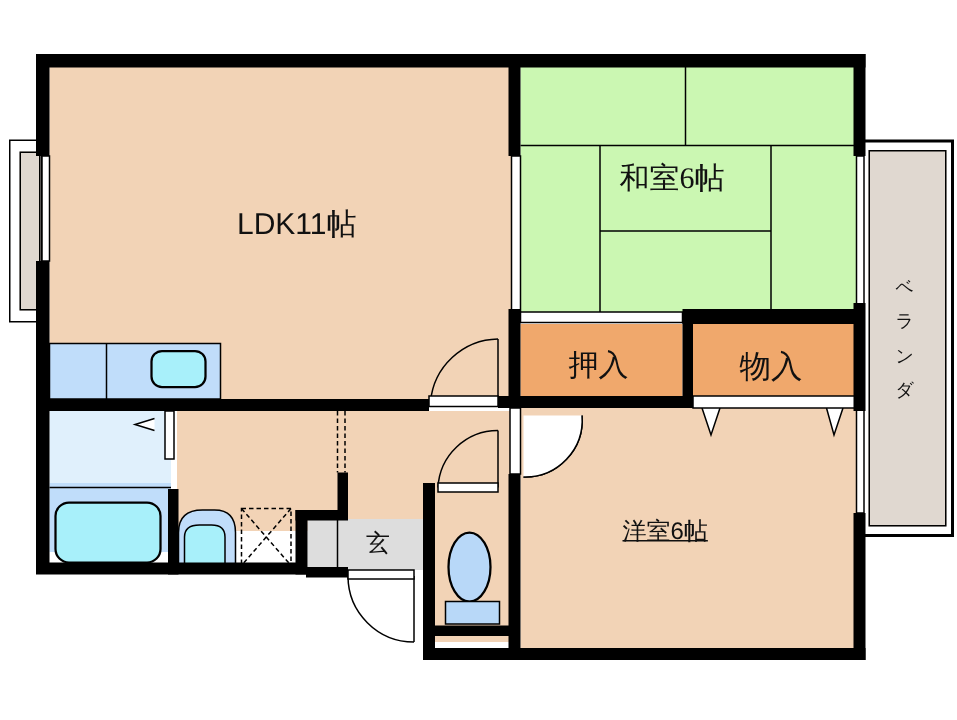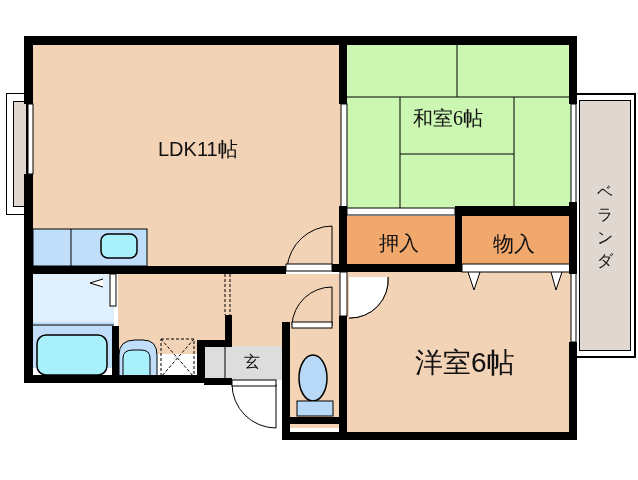--- a/index.html
+++ b/index.html
@@ -115,15 +115,15 @@
 <div class="wall" style="left:197px;top:340px;width:35px;height:7px;"></div>
 <div class="wall" style="left:225px;top:315px;width:7px;height:30px;"></div>
 <div class="wall" style="left:282px;top:322px;width:8px;height:118px;"></div>
 <div class="wall" style="left:282px;top:417px;width:60px;height:7px;"></div>
 <div class="wall" style="left:204px;top:378px;width:28px;height:7px;"></div>
 
 <div class="lbl" style="left:142px;top:136px;font-size:20px;margin-left:16px;">LDK11帖</div>
 <div class="lbl" style="left:413px;top:105px;font-size:20px;font-family:Liberation Serif, serif;">和室6帖</div>
 <div class="lbl" style="left:379px;top:230px;font-size:20px;">押入</div>
 <div class="lbl" style="left:493px;top:230px;font-size:21px;">物入</div>
-<div class="lbl" style="left:415px;top:344px;font-size:28px;">洋室6帖</div>
+<div class="lbl" style="left:415px;top:344px;font-size:16px;text-decoration:underline;">洋室6帖</div>
 <div class="lbl" style="left:244px;top:352px;font-size:16px;">玄</div>
-<div class="lbl" style="left:597px;top:180px;font-size:16px;width:18px;white-space:normal;line-height:23px;word-break:break-all;">ベランダ</div>
+<div class="lbl" style="left:597px;top:180px;font-size:12px;width:18px;white-space:normal;line-height:23px;word-break:break-all;">ベランダ</div>
 
 </body></html>

